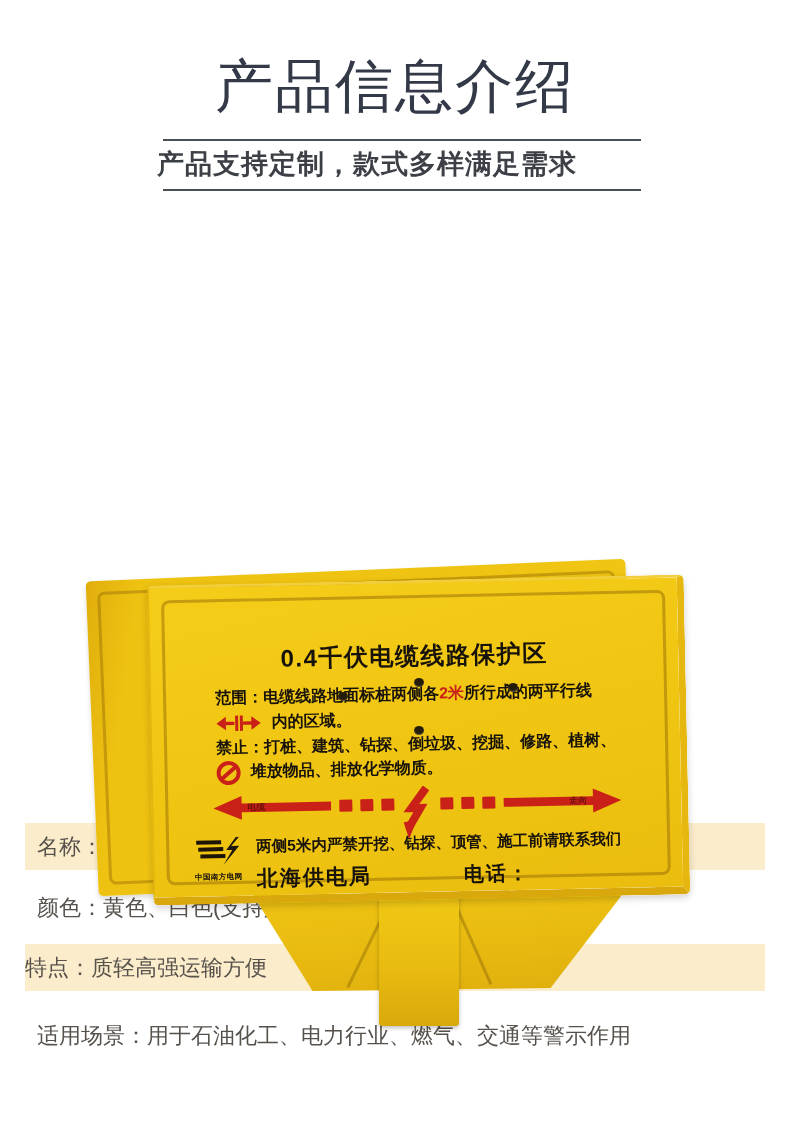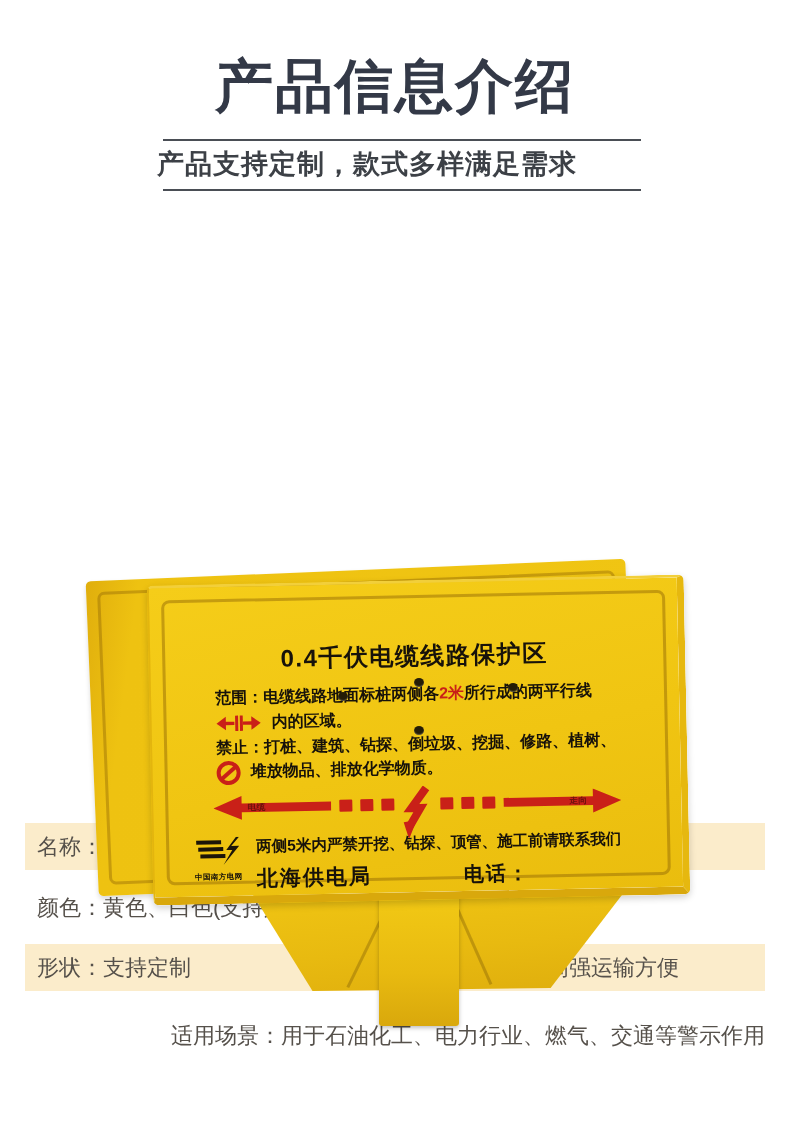--- a/index.html
+++ b/index.html
@@ -2,21 +2,21 @@
 <html><head>
 <meta charset="utf-8">
 <style>
   * { margin:0; padding:0; box-sizing:border-box; }
   html,body { background:#ffffff; }
   body { font-family:"Liberation Sans","DejaVu Sans",sans-serif; }
   .page { position:relative; width:790px; height:1145px; background:#ffffff; overflow:hidden; margin:0 auto; }
 
   
   .hdr-title { position:absolute; top:48px; left:0; width:790px; text-align:center;
-    font-size:58px; font-weight:700; color:#333947; letter-spacing:2px; }
+    font-size:58px; font-weight:400; color:#333947; letter-spacing:2px; }
   .hdr-line { position:absolute; left:163px; width:478px; height:2px; background:#4a4e55; }
   .hdr-line.top { top:139px; }
   .hdr-line.bot { top:189px; }
   .hdr-sub { position:absolute; top:146px; left:0; width:734px; text-align:center;
     font-size:27px; font-weight:600; color:#3c4046; letter-spacing:1px; }
 
   
   .photo { position:absolute; top:280px; left:0; width:790px; height:500px; }
 
   .back-sign { position:absolute; left:92px; top:290px; width:540px; height:315px;
@@ -194,21 +194,20 @@
   <div>
     <div class="spec-row cream" style="top:823px;">
       <div class="spec-cell left">名称：玻璃钢警示牌</div>
       <div class="spec-cell right">材质：玻璃钢</div>
     </div>
     <div class="spec-row" style="top:884px;">
       <div class="spec-cell left">颜色：黄色、白色(支持定制)</div>
       <div class="spec-cell right">工艺：模压/拉挤</div>
     </div>
     <div class="spec-row cream" style="top:944px;">
-      <div class="spec-cell left">形状：支持定制</div>
       <div class="spec-cell right">特点：质轻高强运输方便</div>
     </div>
-    <div class="spec-row" style="top:1012px;text-align:right;">
+    <div class="spec-row" style="top:1012px;">
       <div class="spec-cell full">适用场景：用于石油化工、电力行业、燃气、交通等警示作用</div>
     </div>
   </div>
 
 </div>
 
 </body></html>

